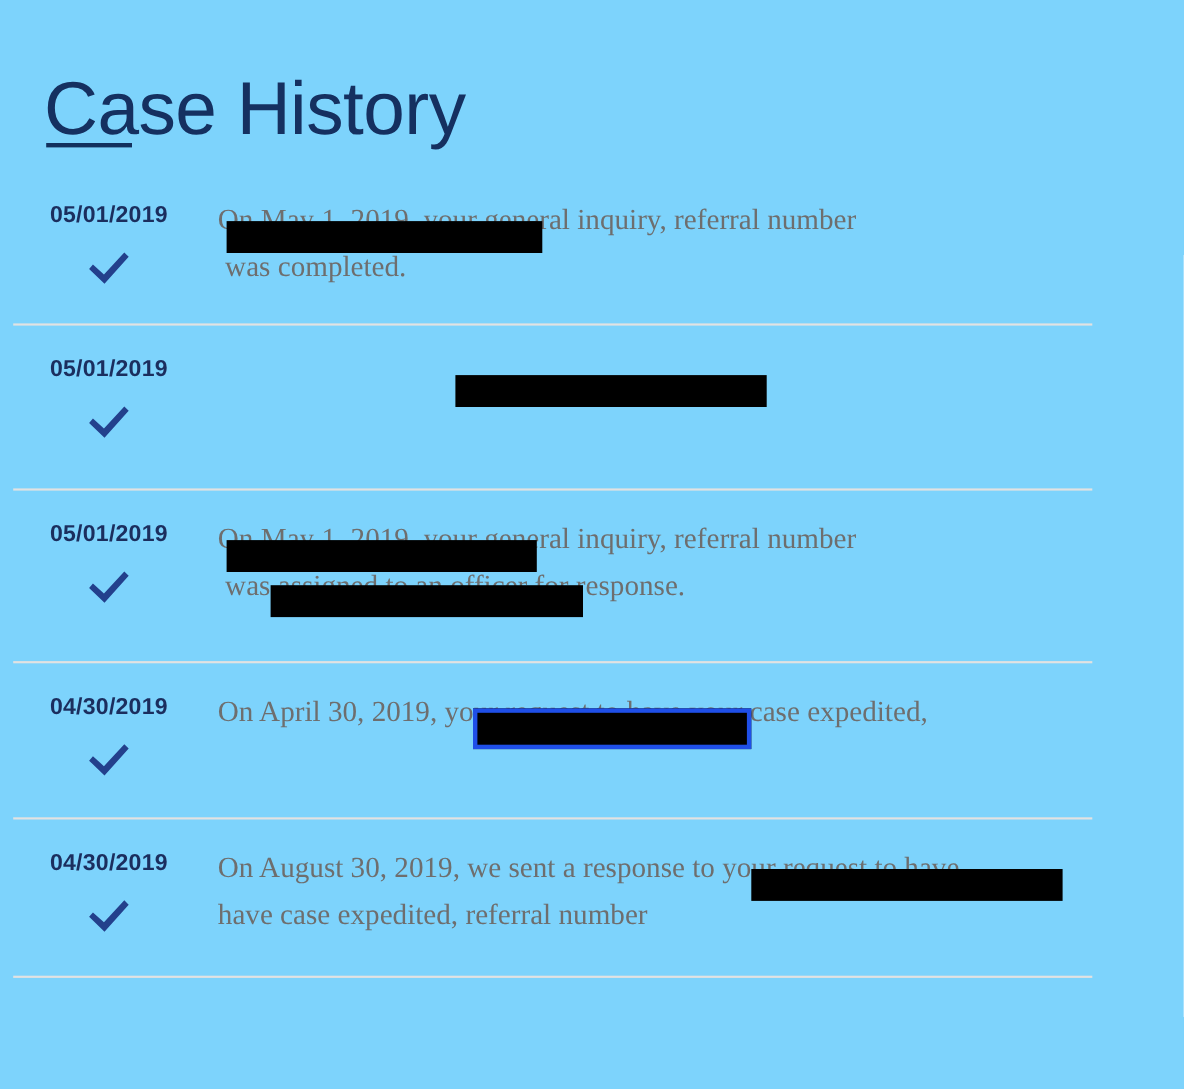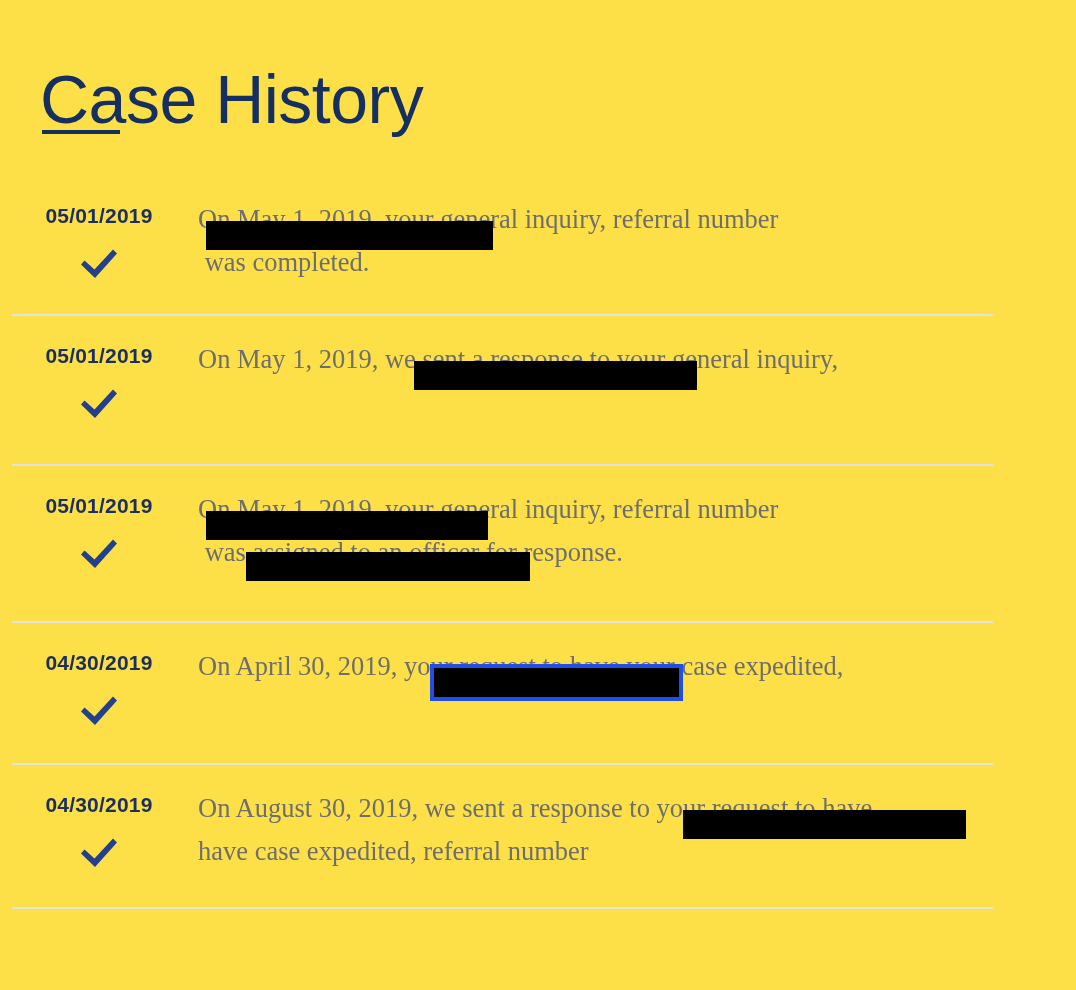--- a/index.html
+++ b/index.html
@@ -16,21 +16,21 @@
     height: 990px;
     overflow: hidden;
     font-family: "Liberation Sans", sans-serif;
     -webkit-font-smoothing: antialiased;
   }
 
   .page {
     position: relative;
     width: 1076px;
     height: 990px;
-    background: #fde047;
+    background: #7dd3fc;
   }
 
   
   .page-title {
     position: absolute;
     left: 40px;
     top: 14px;
     font-family: "Liberation Sans", sans-serif;
     font-size: 68px;
     font-weight: 300;
@@ -46,21 +46,21 @@
     top: 130px;
     width: 78px;
     height: 4px;
     background: #12305e;
   }
 
   
   .history-list {
     position: absolute;
     left: 0;
-    top: 176px;
+    top: 156px;
     width: 960px;
   }
 
   .history-row {
     position: relative;
     width: 1076px;
     display: flex;
     align-items: flex-start;
   }
 
@@ -167,21 +167,20 @@
       <div class="history-row" style="height: 150px;">
         <div class="row-meta">
           <div class="row-date">05/01/2019</div>
           <div class="check-wrap">
             <svg class="check-icon" viewBox="0 0 44 34">
               <path d="M4 17.5 L7.5 13.5 L17.5 22.5 L36 2.5 L40 6.5 L18 31 Z" fill="#23408c"></path>
             </svg>
           </div>
         </div>
         <div class="row-body">
-          <div class="line">On May 1, 2019, we sent a response to your general inquiry,</div>
           <span class="redaction bar" style="left: 216px; top: 45px; width: 283px; height: 29px;"></span>
         </div>
         <div class="row-divider"></div>
       </div>
       <div class="history-row" style="height: 157px;">
         <div class="row-meta">
           <div class="row-date">05/01/2019</div>
           <div class="check-wrap">
             <svg class="check-icon" viewBox="0 0 44 34">
               <path d="M4 17.5 L7.5 13.5 L17.5 22.5 L36 2.5 L40 6.5 L18 31 Z" fill="#23408c"></path>

